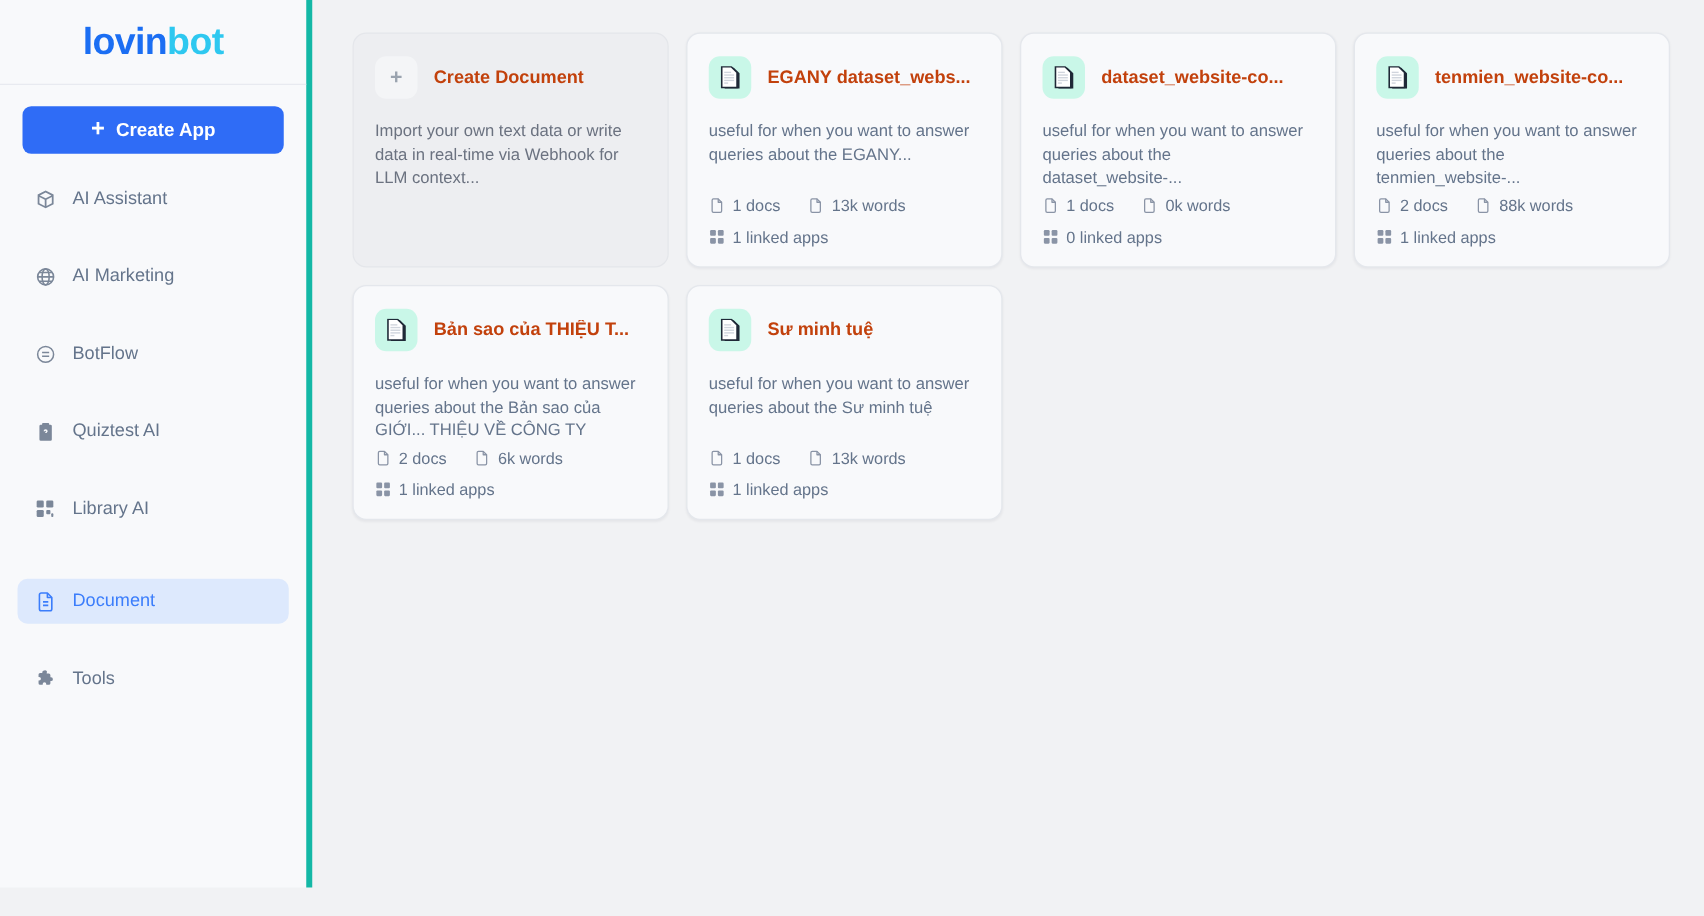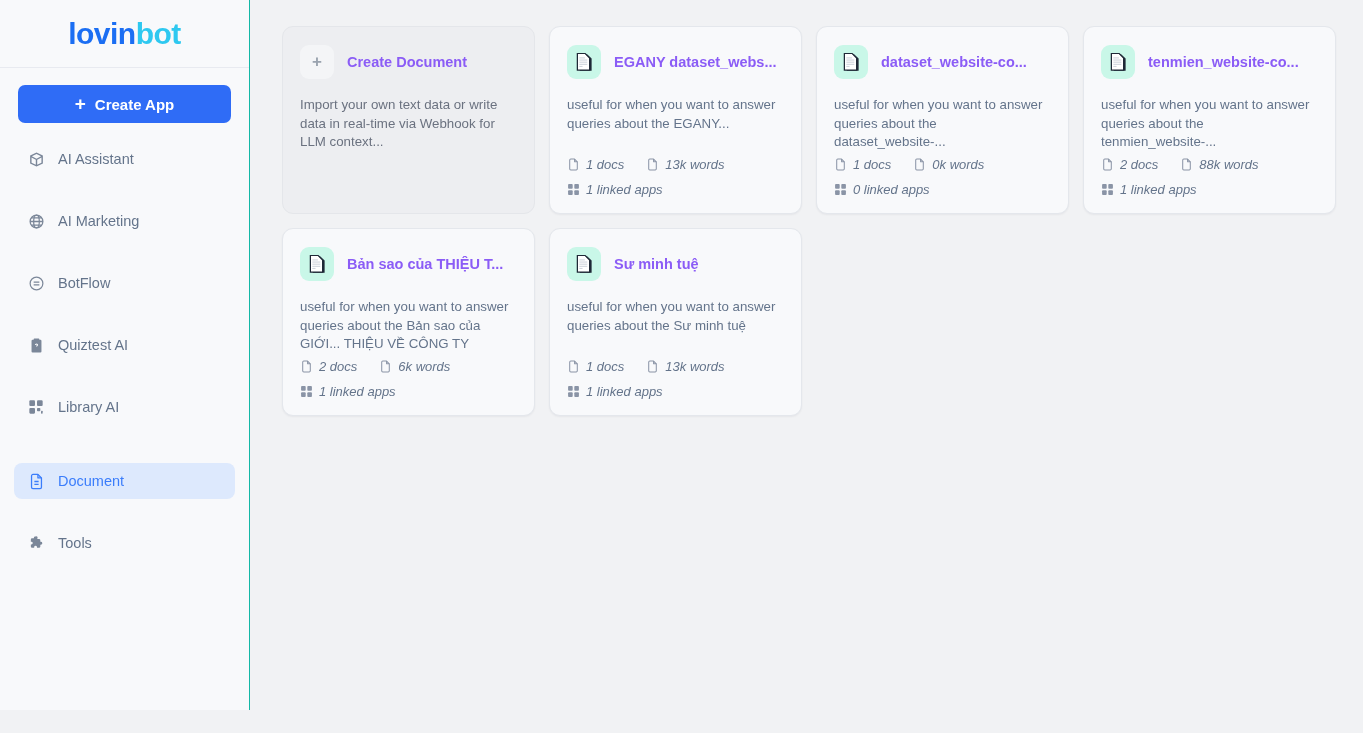--- a/index.html
+++ b/index.html
@@ -8,21 +8,21 @@
     font-family: "Liberation Sans", sans-serif;
     background: #f1f2f4;
     overflow: hidden;
   }
   .app { display: flex; width: 1363px; height: 733px; }
 
   
   .sidebar {
     width: 250px; height: 710px;
     background: #f8f9fb;
-    border-right: 1px solid #14b8a6;
+    border-right: 5px solid #14b8a6;
     display: flex; flex-direction: column;
     flex: 0 0 250px;
   }
   .logo-wrap {
     height: 68px;
     display: flex; align-items: center; justify-content: center;
     border-bottom: 1px solid #e8eaf0;
   }
   .logo { font-size: 30px; font-weight: 700; letter-spacing: -0.5px; line-height: 1; }
   .logo .p1 { color: #1b6ef3; }
@@ -84,30 +84,30 @@
   .card-head { display: flex; align-items: center; gap: 13px; }
   .card-badge {
     width: 34px; height: 34px; border-radius: 9px;
     display: flex; align-items: center; justify-content: center;
     flex: 0 0 34px;
   }
   .card-badge.mint { background: #c9f7e8; }
   .card-badge.plain { background: #f4f5f7; }
   .card-badge .plus { color: #9aa3af; font-size: 17px; font-weight: 600; line-height: 1; margin-top: -1px; }
   .card-title {
-    font-size: 14.5px; font-weight: 700; color: #8b5cf6;
+    font-size: 14.5px; font-weight: 700; color: #c2410c;
     white-space: nowrap; overflow: hidden;
   }
   .card-desc {
     margin-top: 17px;
     font-size: 13.3px; line-height: 18.5px; color: #64748b;
     max-height: 56px; overflow: hidden;
   }
   .card.create .card-desc { color: #6b7280; }
-  .card-stats { position: absolute; left: 17px; right: 17px; bottom: 0; font-style: italic; }
+  .card-stats { position: absolute; left: 17px; right: 17px; bottom: 0; }
   .stat-row { display: flex; align-items: center; gap: 22px; }
   .stat-row.r1 { margin-bottom: 10px; }
   .stat-row.r2 { margin-bottom: 16px; }
   .stat {
     display: flex; align-items: center; gap: 6px;
     font-size: 13px; color: #64748b;
   }
   .stat svg { display: block; flex: 0 0 auto; }
 </style>
 </head>

